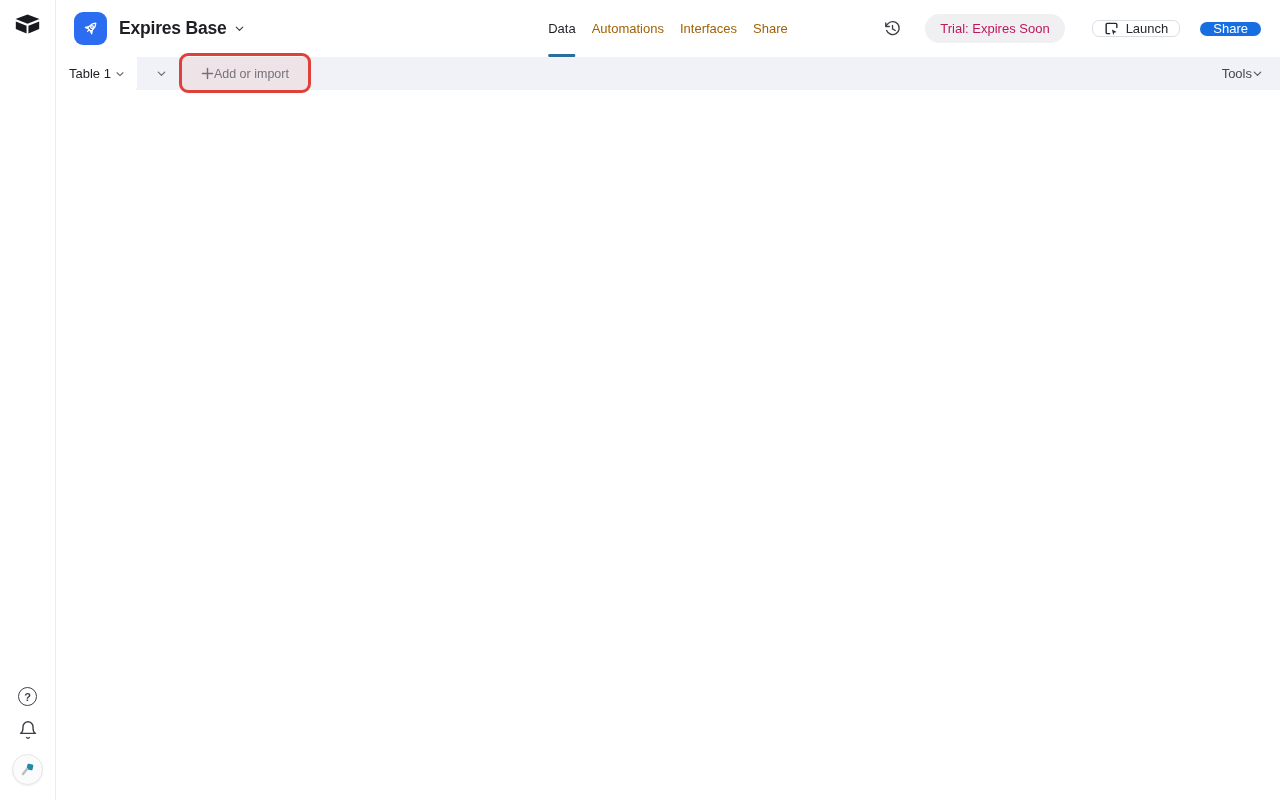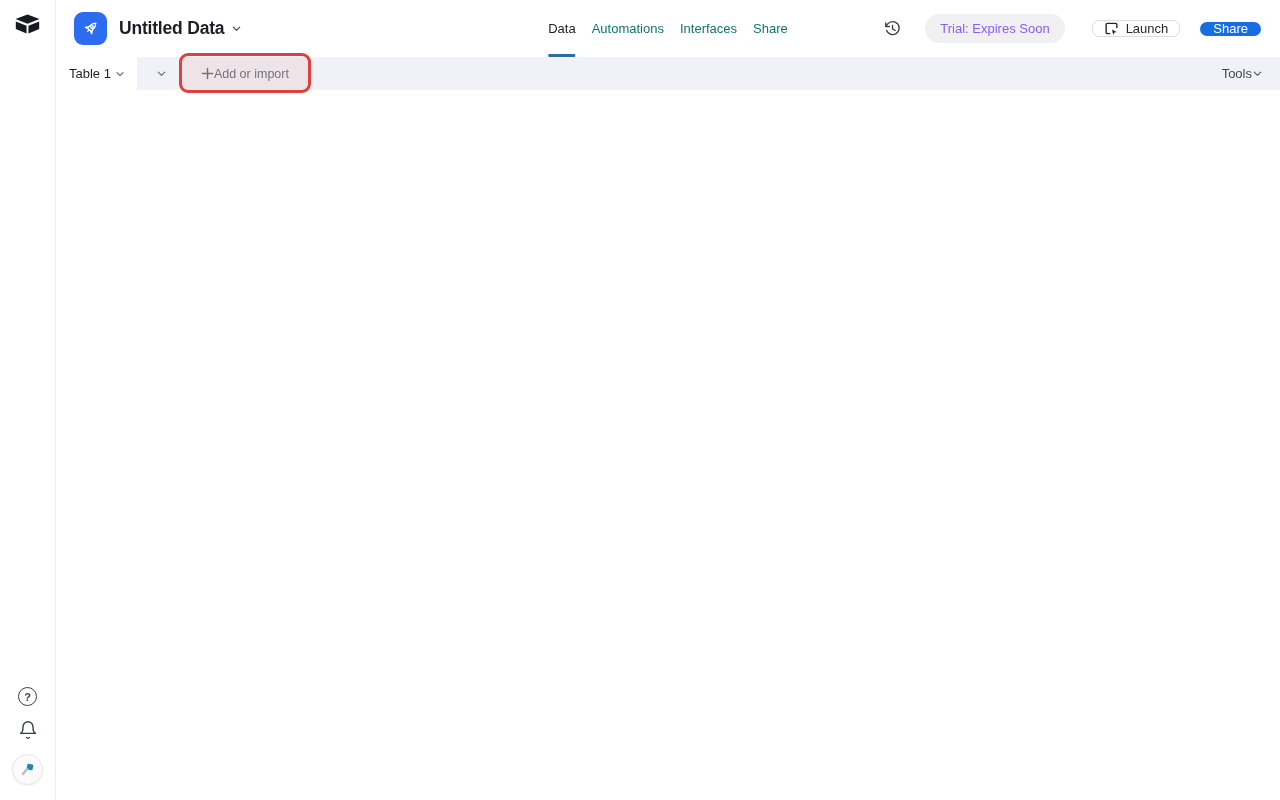--- a/index.html
+++ b/index.html
@@ -60,34 +60,34 @@
   }
   .title-chevron { margin-left: 7px; cursor: pointer; display: flex; }
 
   .nav {
     position: absolute; left: 50%; transform: translateX(-50%);
     top: 0; height: 100%; display: flex; align-items: center; gap: 16px;
   }
   .nav-tab {
     position: relative; height: 100%;
     display: flex; align-items: center;
-    font-size: 13px; color: #0f766e; cursor: pointer; white-space: nowrap;
+    font-size: 13px; color: #a16207; cursor: pointer; white-space: nowrap;
   }
   .nav-tab.active { color: #1d1f25; }
   .nav-tab.active::after {
     content: ""; position: absolute; left: 0; right: 0; bottom: 0;
     height: 3px; background: #2a6f9b; border-radius: 1px;
   }
 
   .header-right { margin-left: auto; display: flex; align-items: center; padding-right: 19px; }
   .history-btn { margin-right: 23px; }
   .trial-pill {
     background: #f0f0f2; border-radius: 15px; height: 29px;
     display: flex; align-items: center; padding: 0 15px;
-    font-size: 13px; color: #8b5cf6; margin-right: 27px;
+    font-size: 13px; color: #be185d; margin-right: 27px;
     white-space: nowrap; cursor: pointer;
   }
   .launch-btn {
     height: 17px; background: #fff; border: 1px solid #d9dde4; border-radius: 7px;
     display: flex; align-items: center; gap: 7px; padding: 0 11px;
     font-size: 13px; color: #26282e; margin-right: 20px; cursor: pointer;
   }
   .share-btn {
     height: 14px; background: #166ee1; border: none; border-radius: 7px;
     display: flex; align-items: center; padding: 4px 13px;
@@ -169,21 +169,21 @@
 <div class="header">
   <div class="app-icon">
     <svg width="19" height="19" viewBox="0 0 24 24" fill="none" stroke="#ffffff" stroke-width="1.6" stroke-linecap="round" stroke-linejoin="round" transform="rotate(45)">
       <path d="M12 2.5 C14 4.6 15.1 7.4 15.1 10.4 L15.1 14.2 L8.9 14.2 L8.9 10.4 C8.9 7.4 10 4.6 12 2.5 Z"></path>
       <circle cx="12" cy="9.3" r="1.7"></circle>
       <path d="M8.9 11.8 L6.2 15.6 L8.9 14.8"></path>
       <path d="M15.1 11.8 L17.8 15.6 L15.1 14.8"></path>
       <path d="M12 14.2 L12 17.2"></path>
     </svg>
   </div>
-  <div class="base-title">Untitled Data</div>
+  <div class="base-title">Expires Base</div>
   <div class="title-chevron">
     <svg width="11" height="11" viewBox="0 0 12 12" fill="none" stroke="#44474f" stroke-width="1.4" stroke-linecap="round" stroke-linejoin="round">
       <path d="M2.5 4.5 L6 8 L9.5 4.5"></path>
     </svg>
   </div>
 
   <div class="nav">
     <div class="nav-tab active">Data</div>
     <div class="nav-tab">Automations</div>
     <div class="nav-tab">Interfaces</div>

